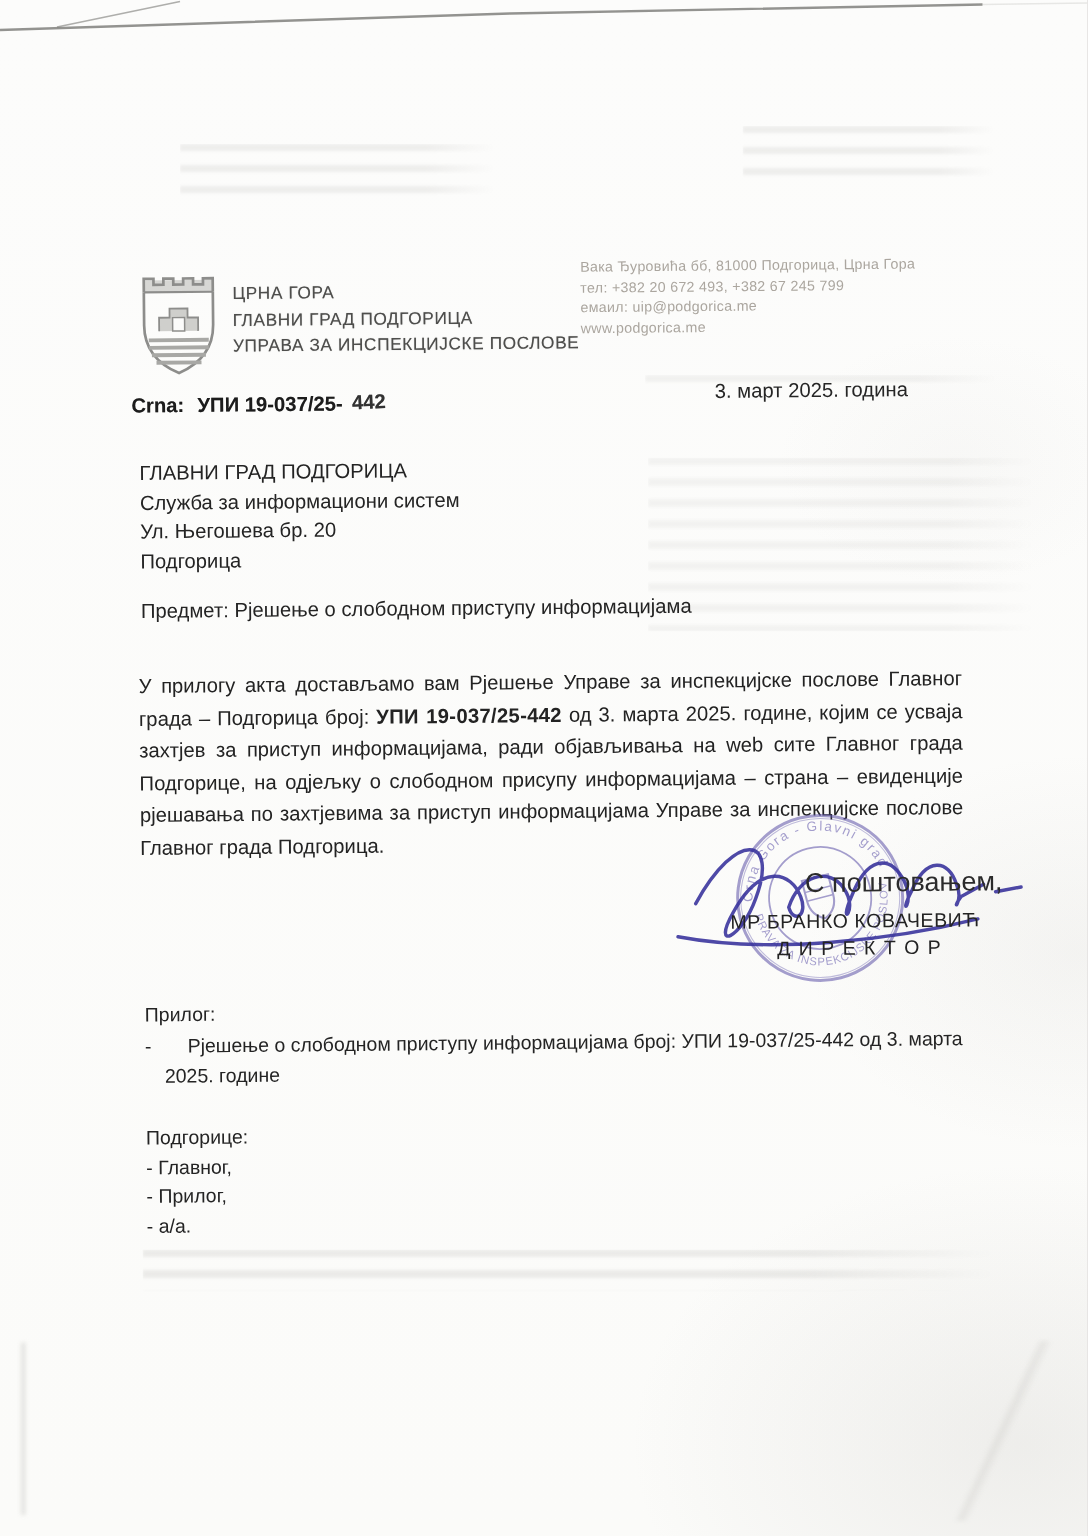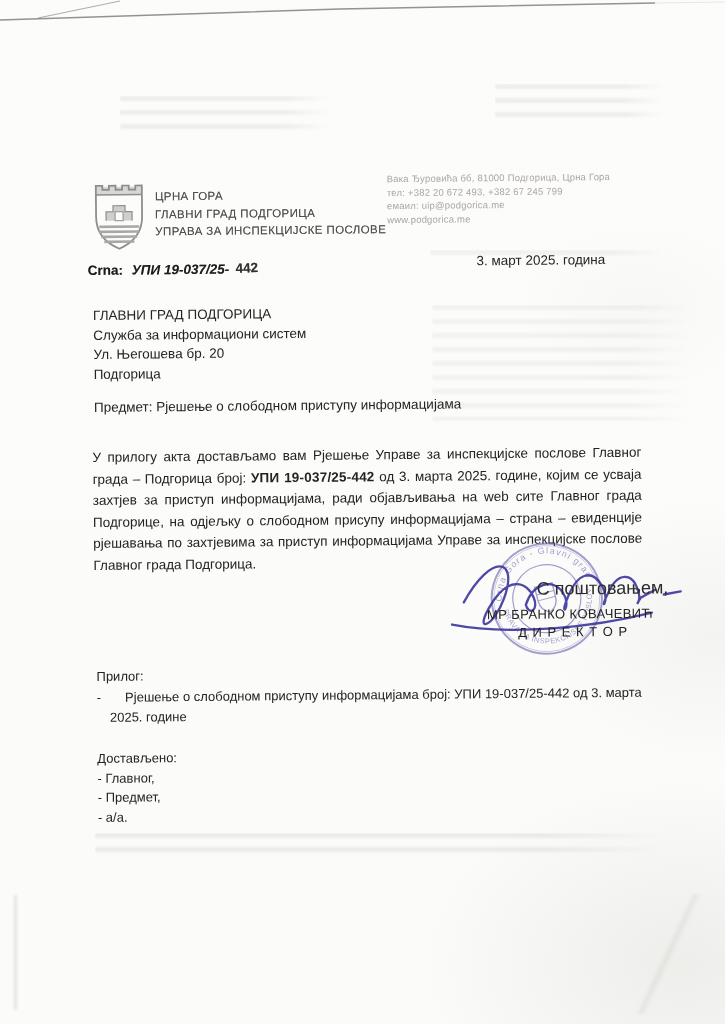--- a/index.html
+++ b/index.html
@@ -111,21 +111,21 @@
 
     <div class="contact">
       <div>Вака Ђуровића бб, 81000 Подгорица, Црна Гора</div>
       <div>тел: +382 20 672 493, +382 67 245 799</div>
       <div>емаил: uip@podgorica.me</div>
       <div>www.podgorica.me</div>
     </div>
 
     <div class="broj">
       <span>Crna:</span>
-      <span style="margin-left:5px;font-style:italic;">УПИ 19-037/25-</span><span class="suffix">442</span>
+      <span style="margin-left:5px;">УПИ 19-037/25-</span><span class="suffix">442</span>
     </div>
     <div class="date">3. март 2025. година</div>
 
     <div class="recipient">
       <div>ГЛАВНИ ГРАД ПОДГОРИЦА</div>
       <div>Служба за информациони систем</div>
       <div>Ул. Његошева бр. 20</div>
       <div>Подгорица</div>
     </div>
 
@@ -162,20 +162,20 @@
     <div class="closing">С поштовањем,</div>
     <div class="sig-name">МР БРАНКО КОВАЧЕВИЋ</div>
     <div class="sig-title">Д И Р Е К Т О Р</div>
 
     <div class="prilog">
       <div>Прилог:</div>
       <div class="attach-row"><span class="bullet">-</span><span>Рјешење о слободном приступу информацијама број: УПИ 19-037/25-442 од 3. марта 2025. године</span></div>
     </div>
 
     <div class="dostav">
-      <div>Достављено:</div>
+      <div>Подгорице:</div>
       <div>- Главног,</div>
-      <div>- Предмет,</div>
+      <div>- Прилог,</div>
       <div>- а/а.</div>
     </div>
 
   </div>
 </div>
 
 </body></html>

